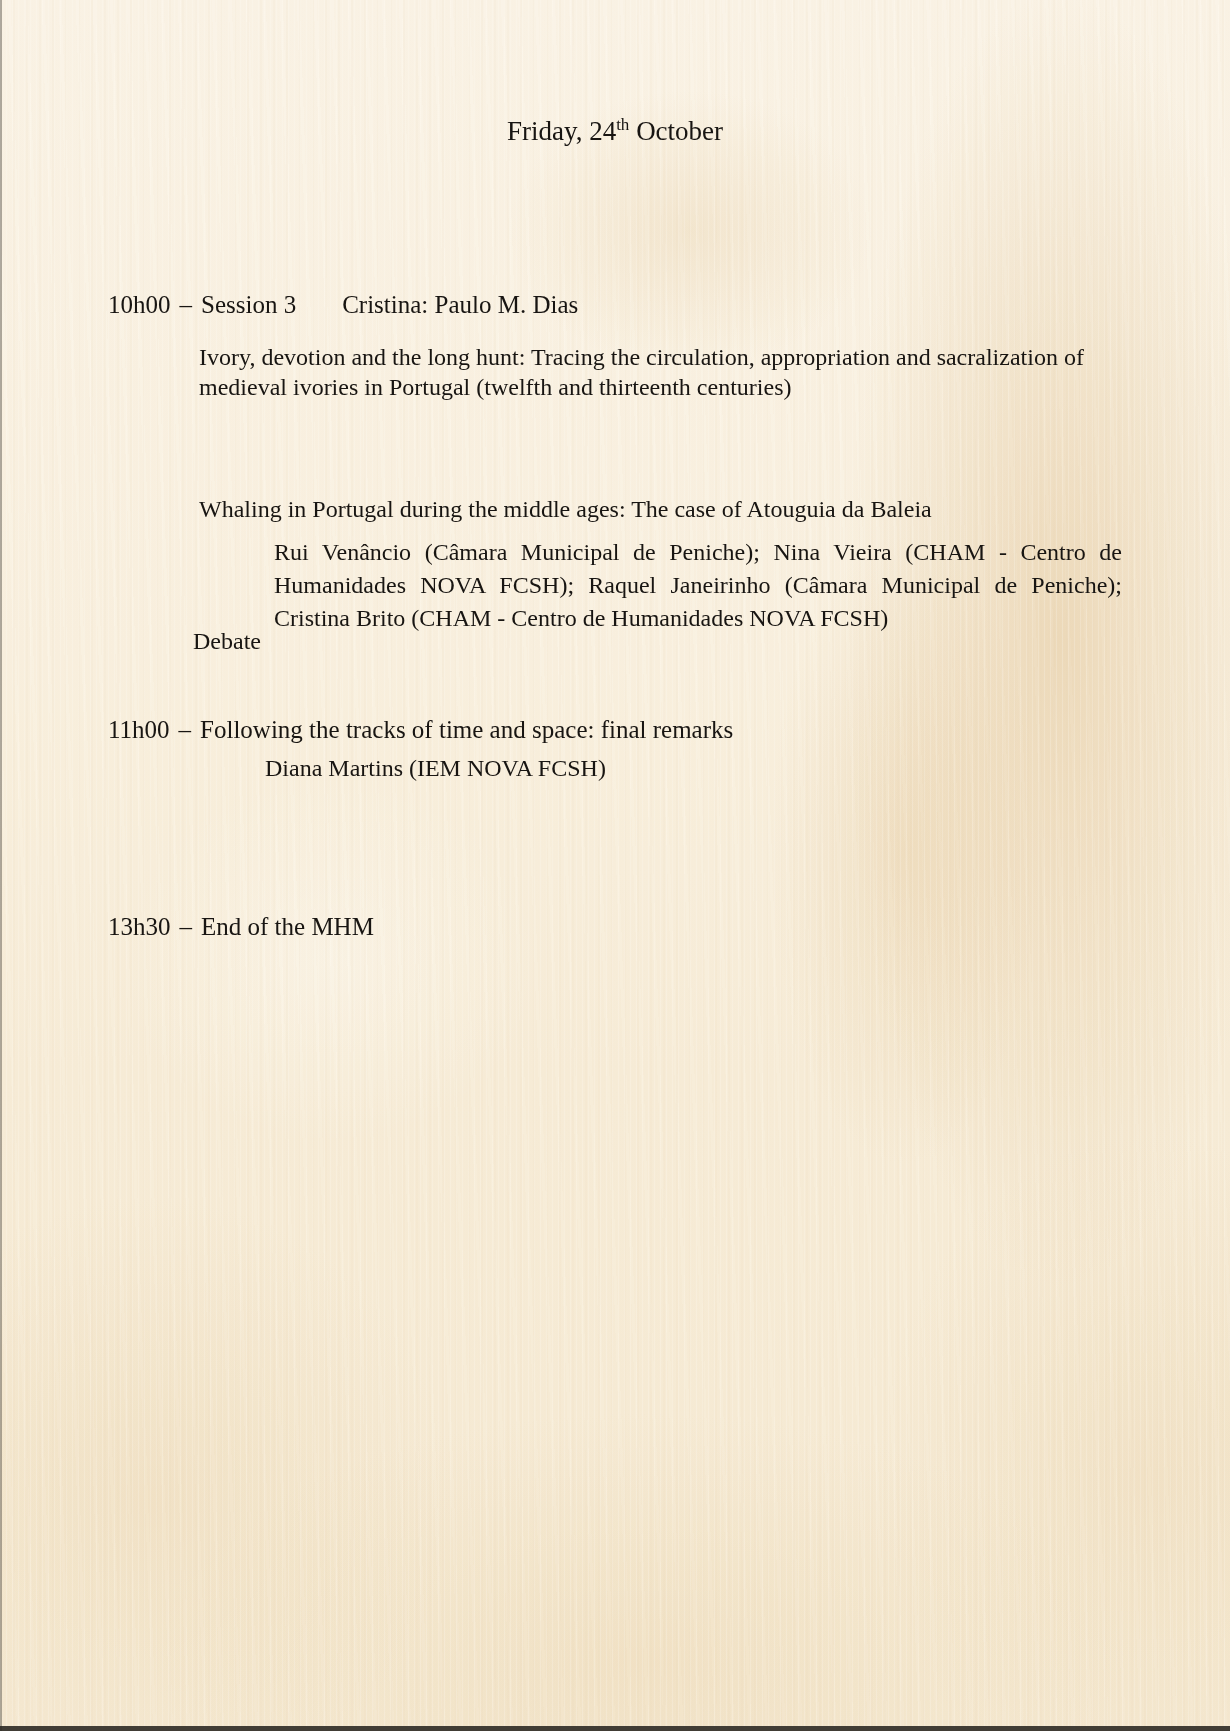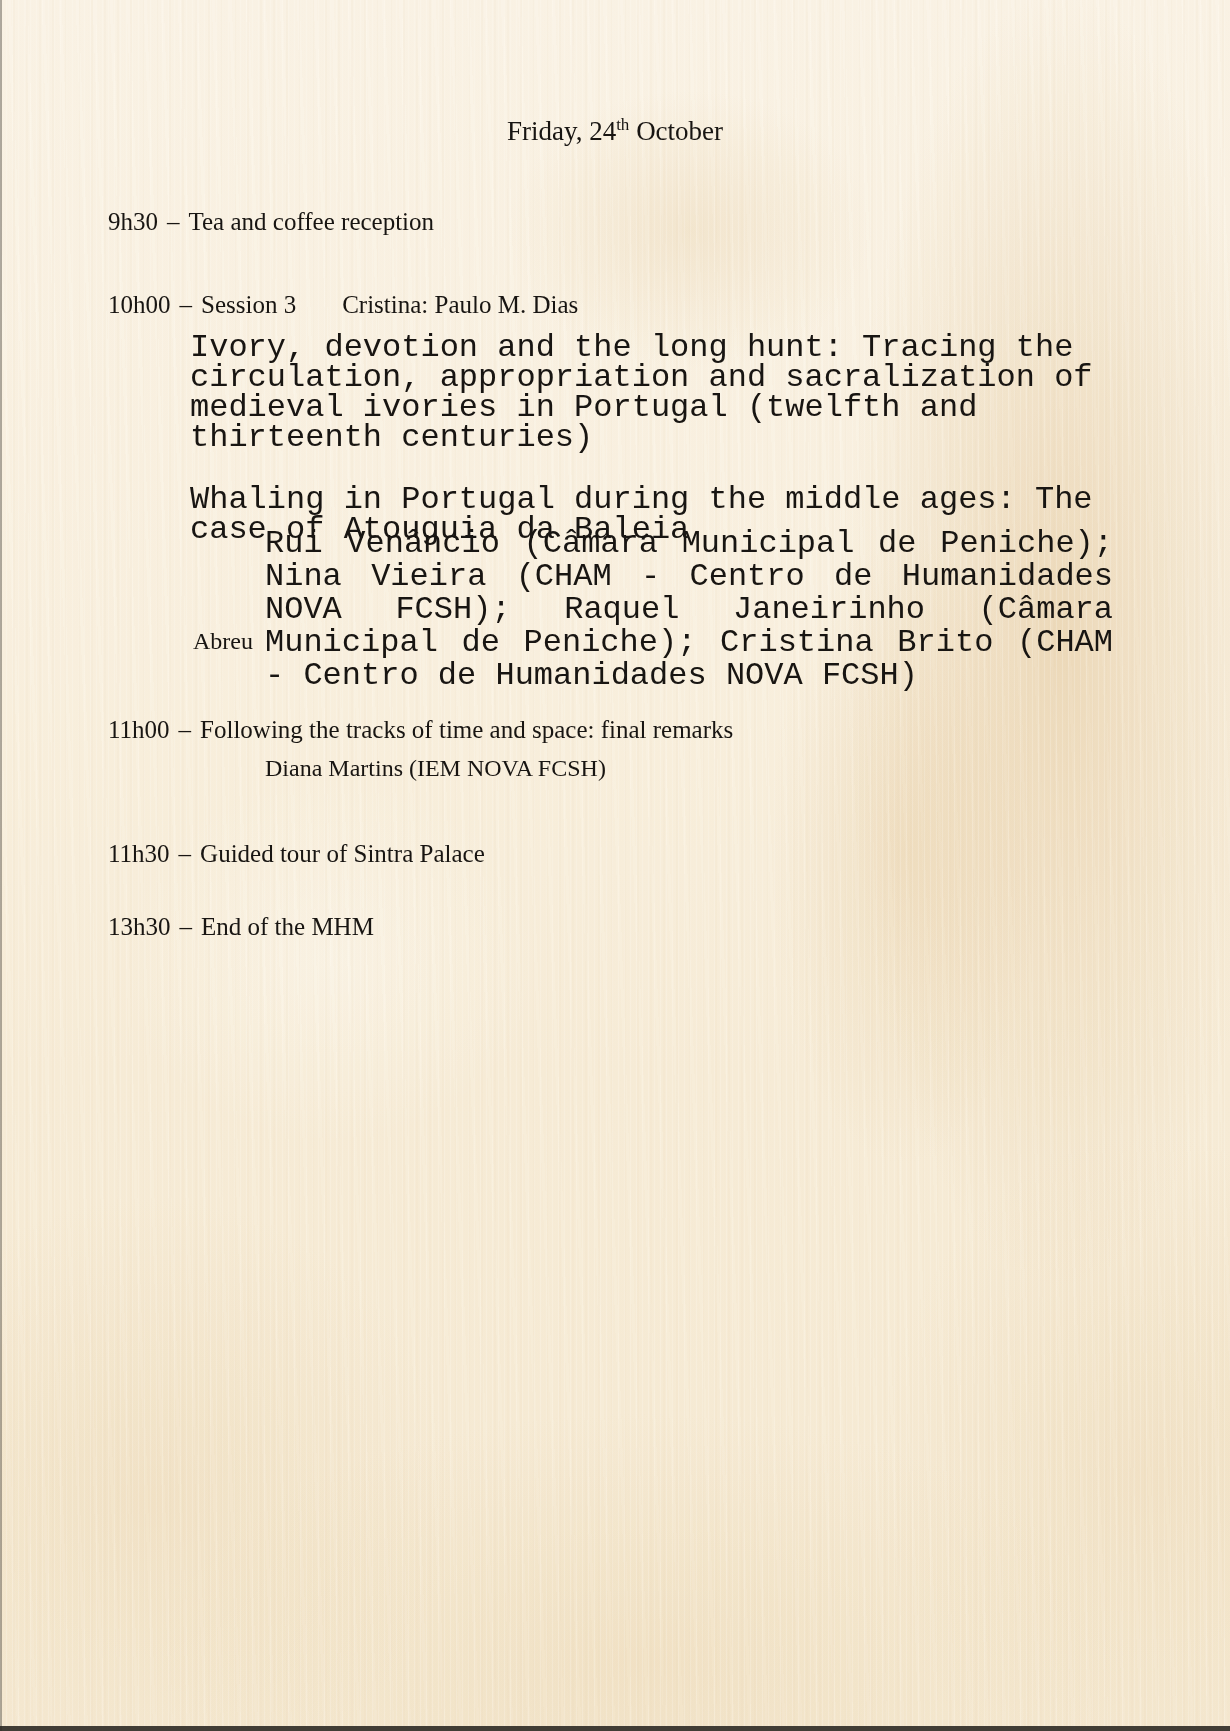--- a/index.html
+++ b/index.html
@@ -40,21 +40,21 @@
   .content{position:absolute;inset:0;z-index:3;padding-left:30px;}
   .title{
     position:absolute;top:116px;left:0;width:100%;
     text-align:center;font-size:27px;font-weight:normal;margin:0;
   }
   .title sup{font-size:17px;line-height:0;}
   .row{position:absolute;left:108px;font-size:25px;margin:0;white-space:nowrap;}
   .dash{margin:0 9px;}
   .sess{font-weight:normal;}
   .mod{margin-left:46px;}
-  .para{position:absolute;left:190px;width:920px;font-size:32px;line-height:30px;margin:0;font-family:Liberation Mono, monospace;}
+  .para{position:absolute;left:190px;width:920px;font-size:24px;line-height:30px;margin:9px;}
   .authors{left:265px;width:848px;text-align:justify;line-height:33px;}
   .speaker{position:absolute;font-size:24px;margin:0;white-space:nowrap;}
 </style>
 </head>
 <body>
 
 <div class="page">
   <div class="bg-base"></div>
   <div class="bg-wash"></div>
 
@@ -170,35 +170,33 @@
   </svg>
 
   <div class="bg-fibers"></div>
   <div class="edge-left"></div>
   <div class="edge-bottom"></div>
 
   <main class="content">
 
     <h1 class="title"><span>Friday, 24</span><sup>th</sup><span> October</span></h1>
 
-    <p class="row" style="top:208px;"><span>9h30</span><span class="dash">–</span><span>Tea and coffee reception</span></p>
 
     <p class="row" style="top:291px;"><span>10h00</span><span class="dash">–</span><span class="sess">Session 3</span><span class="mod">Cristina: Paulo M. Dias</span></p>
 
     <p class="para" style="top:333px;">Ivory, devotion and the long hunt: Tracing the circulation, appropriation and sacralization of medieval ivories in Portugal (twelfth and thirteenth centuries)</p>
 
 
     <p class="para authors" style="top:527px;">Rui Venâncio (Câmara Municipal de Peniche); Nina Vieira (CHAM - Centro de Humanidades NOVA FCSH); Raquel Janeirinho (Câmara Municipal de Peniche); Cristina Brito (CHAM - Centro de Humanidades NOVA FCSH)</p>
 
     <p class="para" style="top:485px;">Whaling in Portugal during the middle ages: The case of Atouguia da Baleia</p>
 
-    <p class="speaker" style="top:628px;left:193px;">Abreu</p>
+    <p class="speaker" style="top:628px;left:193px;">Debate</p>
 
     <p class="row" style="top:716px;text-align:right;"><span>11h00</span><span class="dash">–</span><span>Following the tracks of time and space: final remarks</span></p>
 
     <p class="speaker" style="top:755px;left:265px;">Diana Martins (IEM NOVA FCSH)</p>
 
-    <p class="row" style="top:840px;"><span>11h30</span><span class="dash">–</span><span>Guided tour of Sintra Palace</span></p>
 
     <p class="row" style="top:913px;"><span>13h30</span><span class="dash">–</span><span>End of the MHM</span></p>
 
   </main>
 </div>
 
 </body></html>

